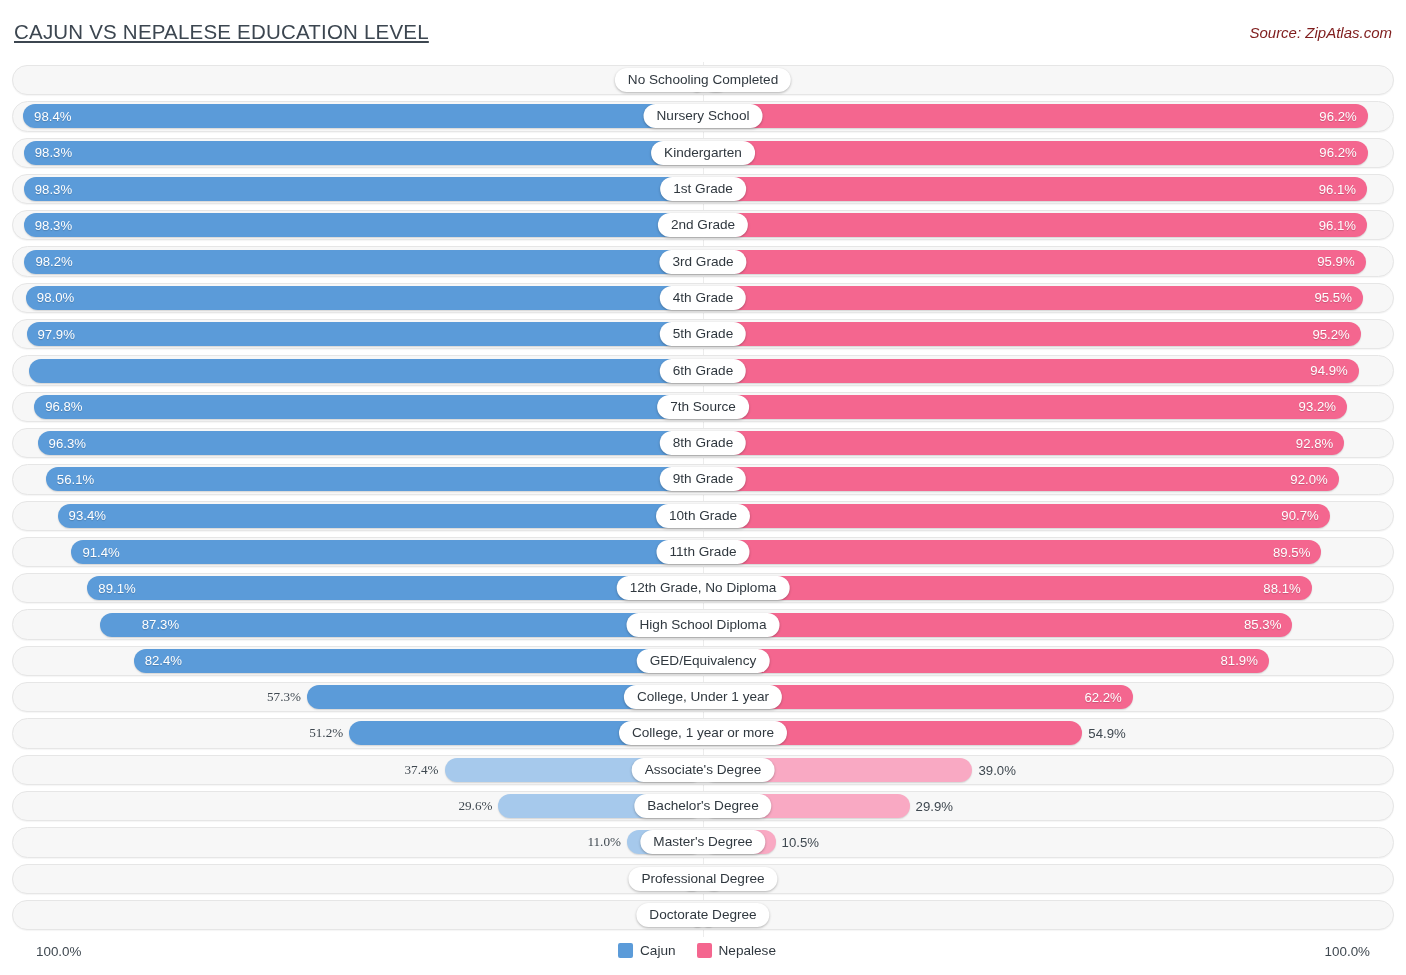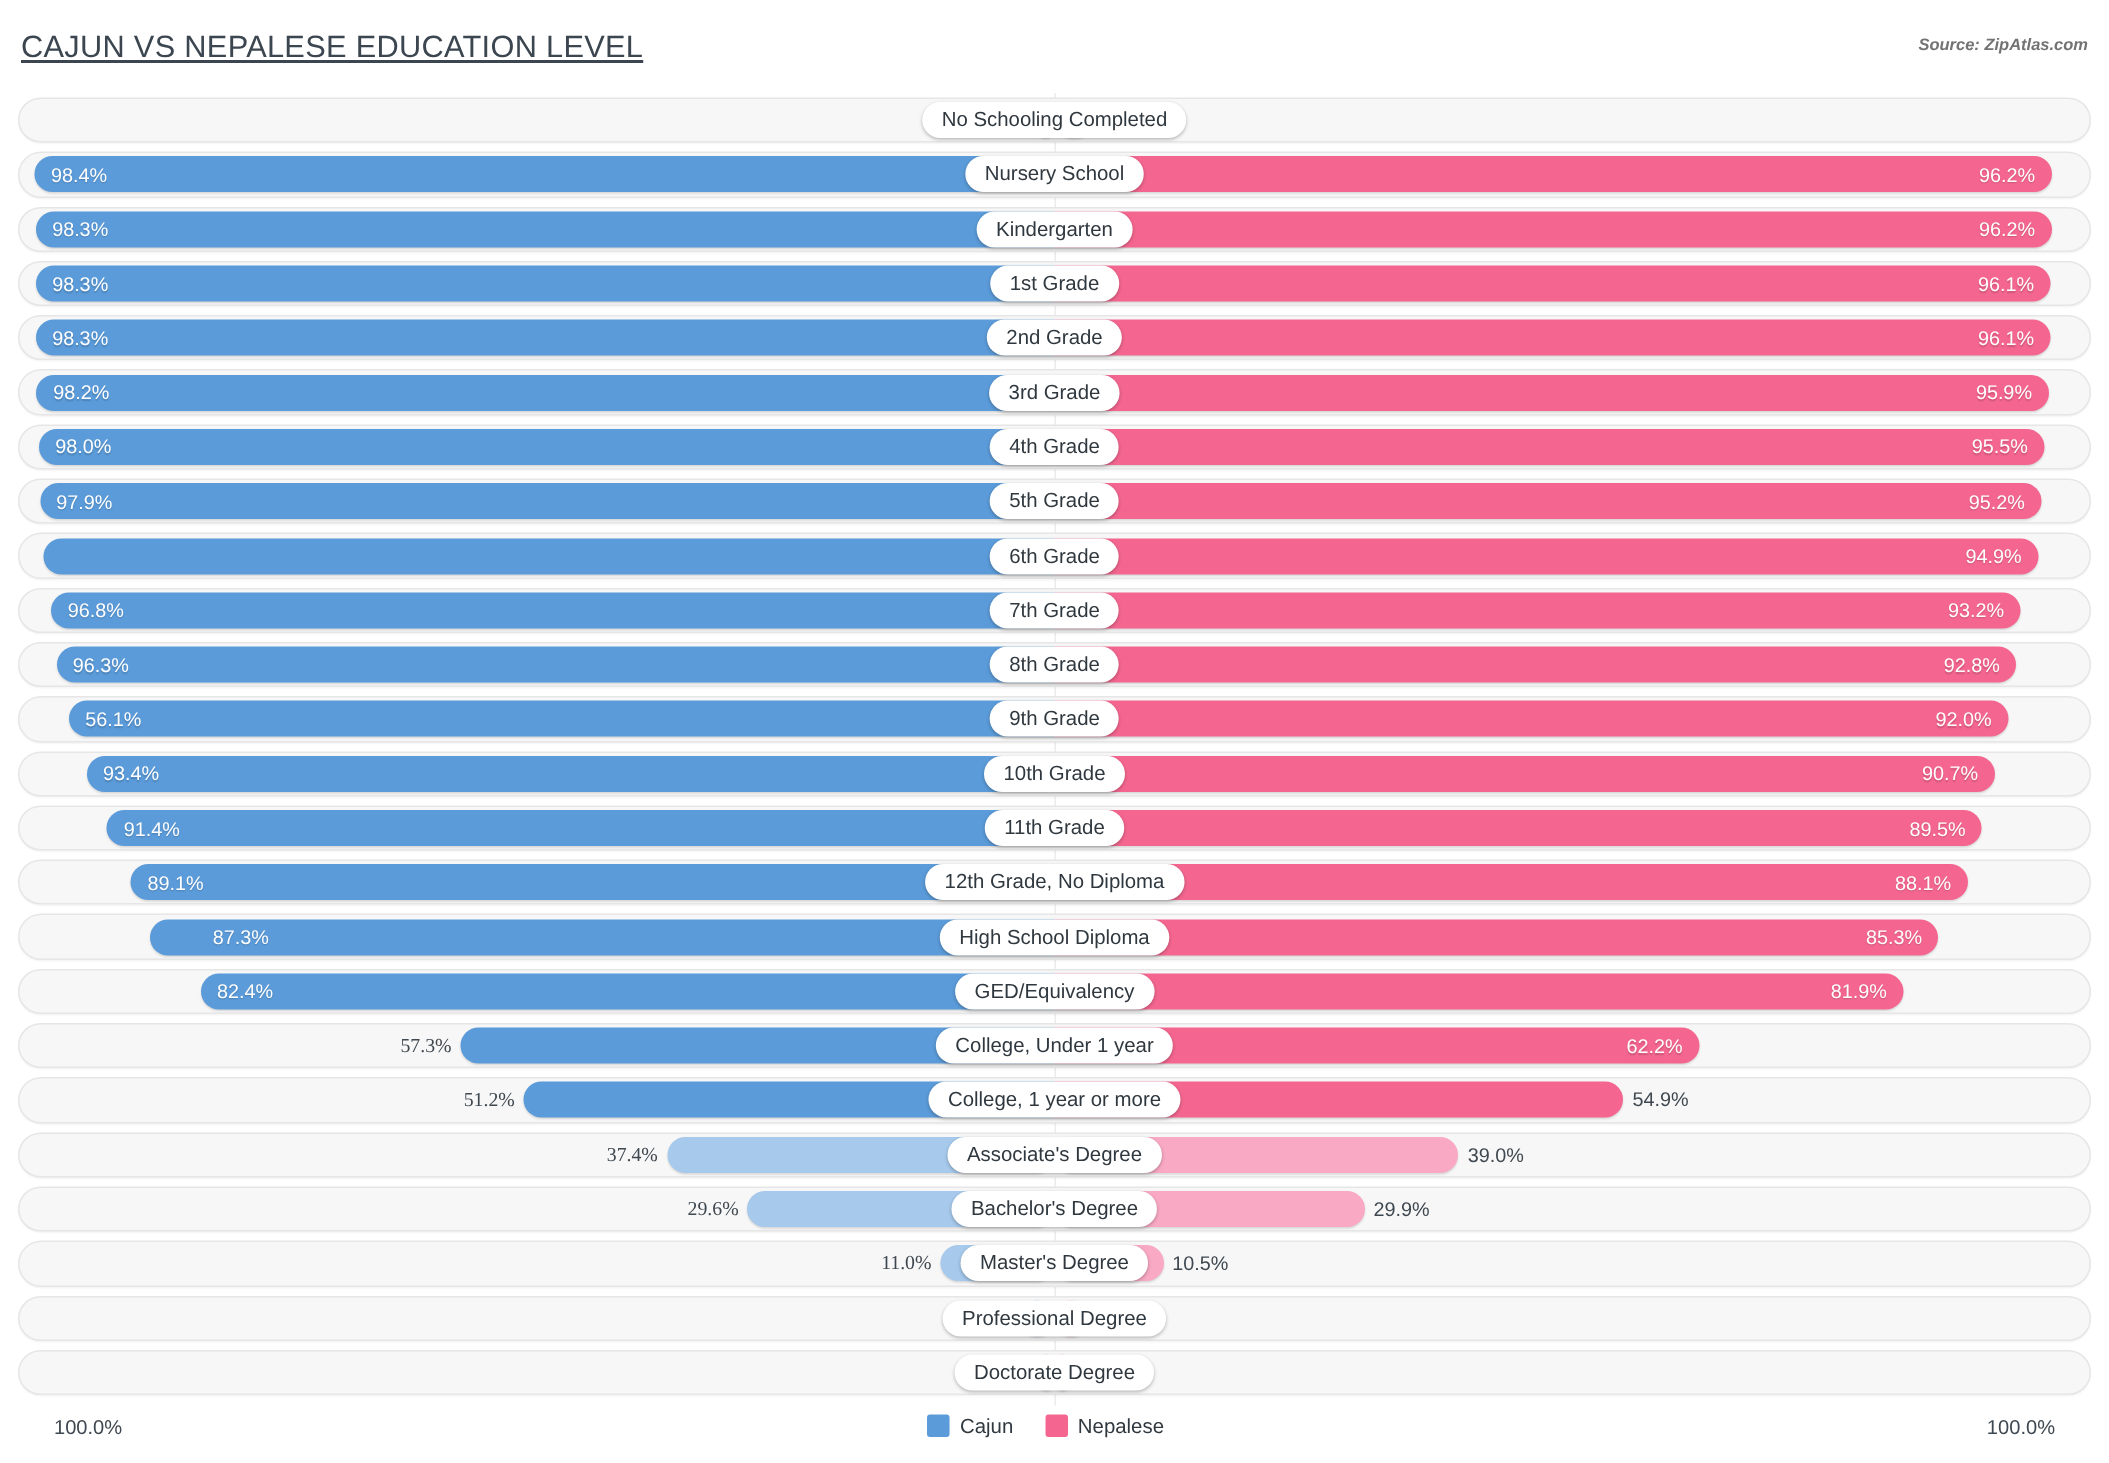--- a/index.html
+++ b/index.html
@@ -16,22 +16,22 @@
   .header {
     position: absolute; left: 0; top: 0; width: 1406px; height: 62px;
   }
   .title {
     position: absolute; left: 14px; top: 20px;
     font-size: 20.5px; letter-spacing: .2px;
     color: #3c4650; font-weight: 400; text-decoration: underline;
   }
   .source {
     position: absolute; right: 14px; top: 24px;
-    font-size: 11px; font-style: italic; font-weight: bold;
-    color: #737373;
+    font-size: 15px; font-style: italic; font-weight: normal;
+    color: #7f1d1d;
   }
 
   
   .chart {
     position: absolute; left: 0; top: 62px;
     width: 1406px; height: 875px;
   }
   .row {
     position: relative;
     height: 36.3px;
@@ -257,21 +257,21 @@
         <div class="barwrap left-wrap">
           <div class="bar bar-left" style="width: 668.888px;">
             <span class="val-in">96.8%</span>
           </div>
         </div>
         <div class="barwrap right-wrap">
           <div class="bar bar-right" style="width: 644.012px;">
             <span class="val-in">93.2%</span>
           </div>
         </div>
-        <div class="cat">7th Grade</div>
+        <div class="cat">7th Source</div>
       </div>
       <div class="row">
         <div class="track"></div>
         <div class="barwrap left-wrap">
           <div class="bar bar-left" style="width: 665.433px;">
             <span class="val-in">96.3%</span>
           </div>
         </div>
         <div class="barwrap right-wrap">
           <div class="bar bar-right" style="width: 641.248px;">

